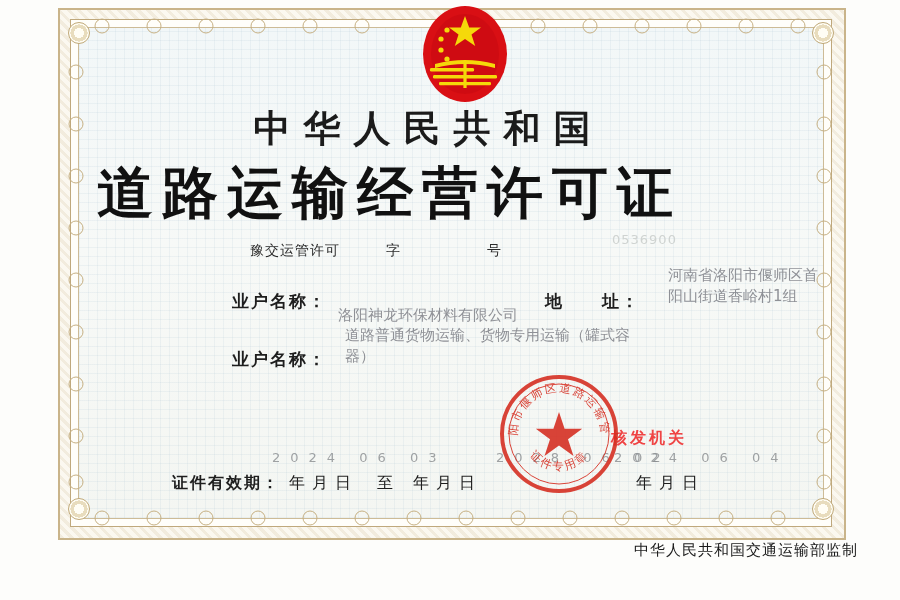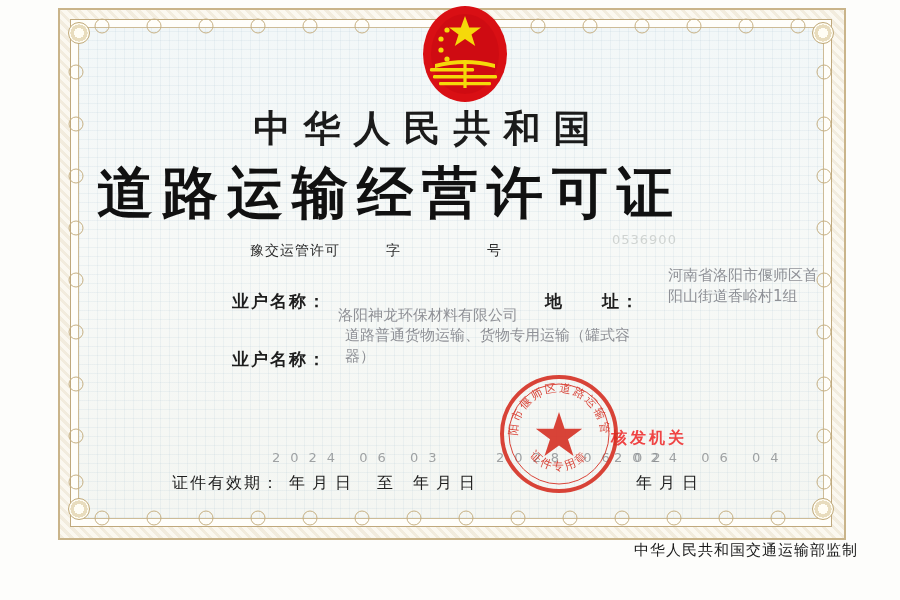--- a/index.html
+++ b/index.html
@@ -150,21 +150,21 @@
     color: #cfd3d1;
     letter-spacing: 1px;
     z-index: 3;
   }
 
   
   .date-label {
     position: absolute;
     left: 172px;
     top: 473px;
-    font-weight: normal;
+    font-weight: bold;
     font-size: 16px;
     letter-spacing: 2px;
     color: #1e1e1e;
     z-index: 5;
   }
   .ymd {
     position: absolute;
     top: 473px;
     font-size: 16px;
     letter-spacing: 7px;

